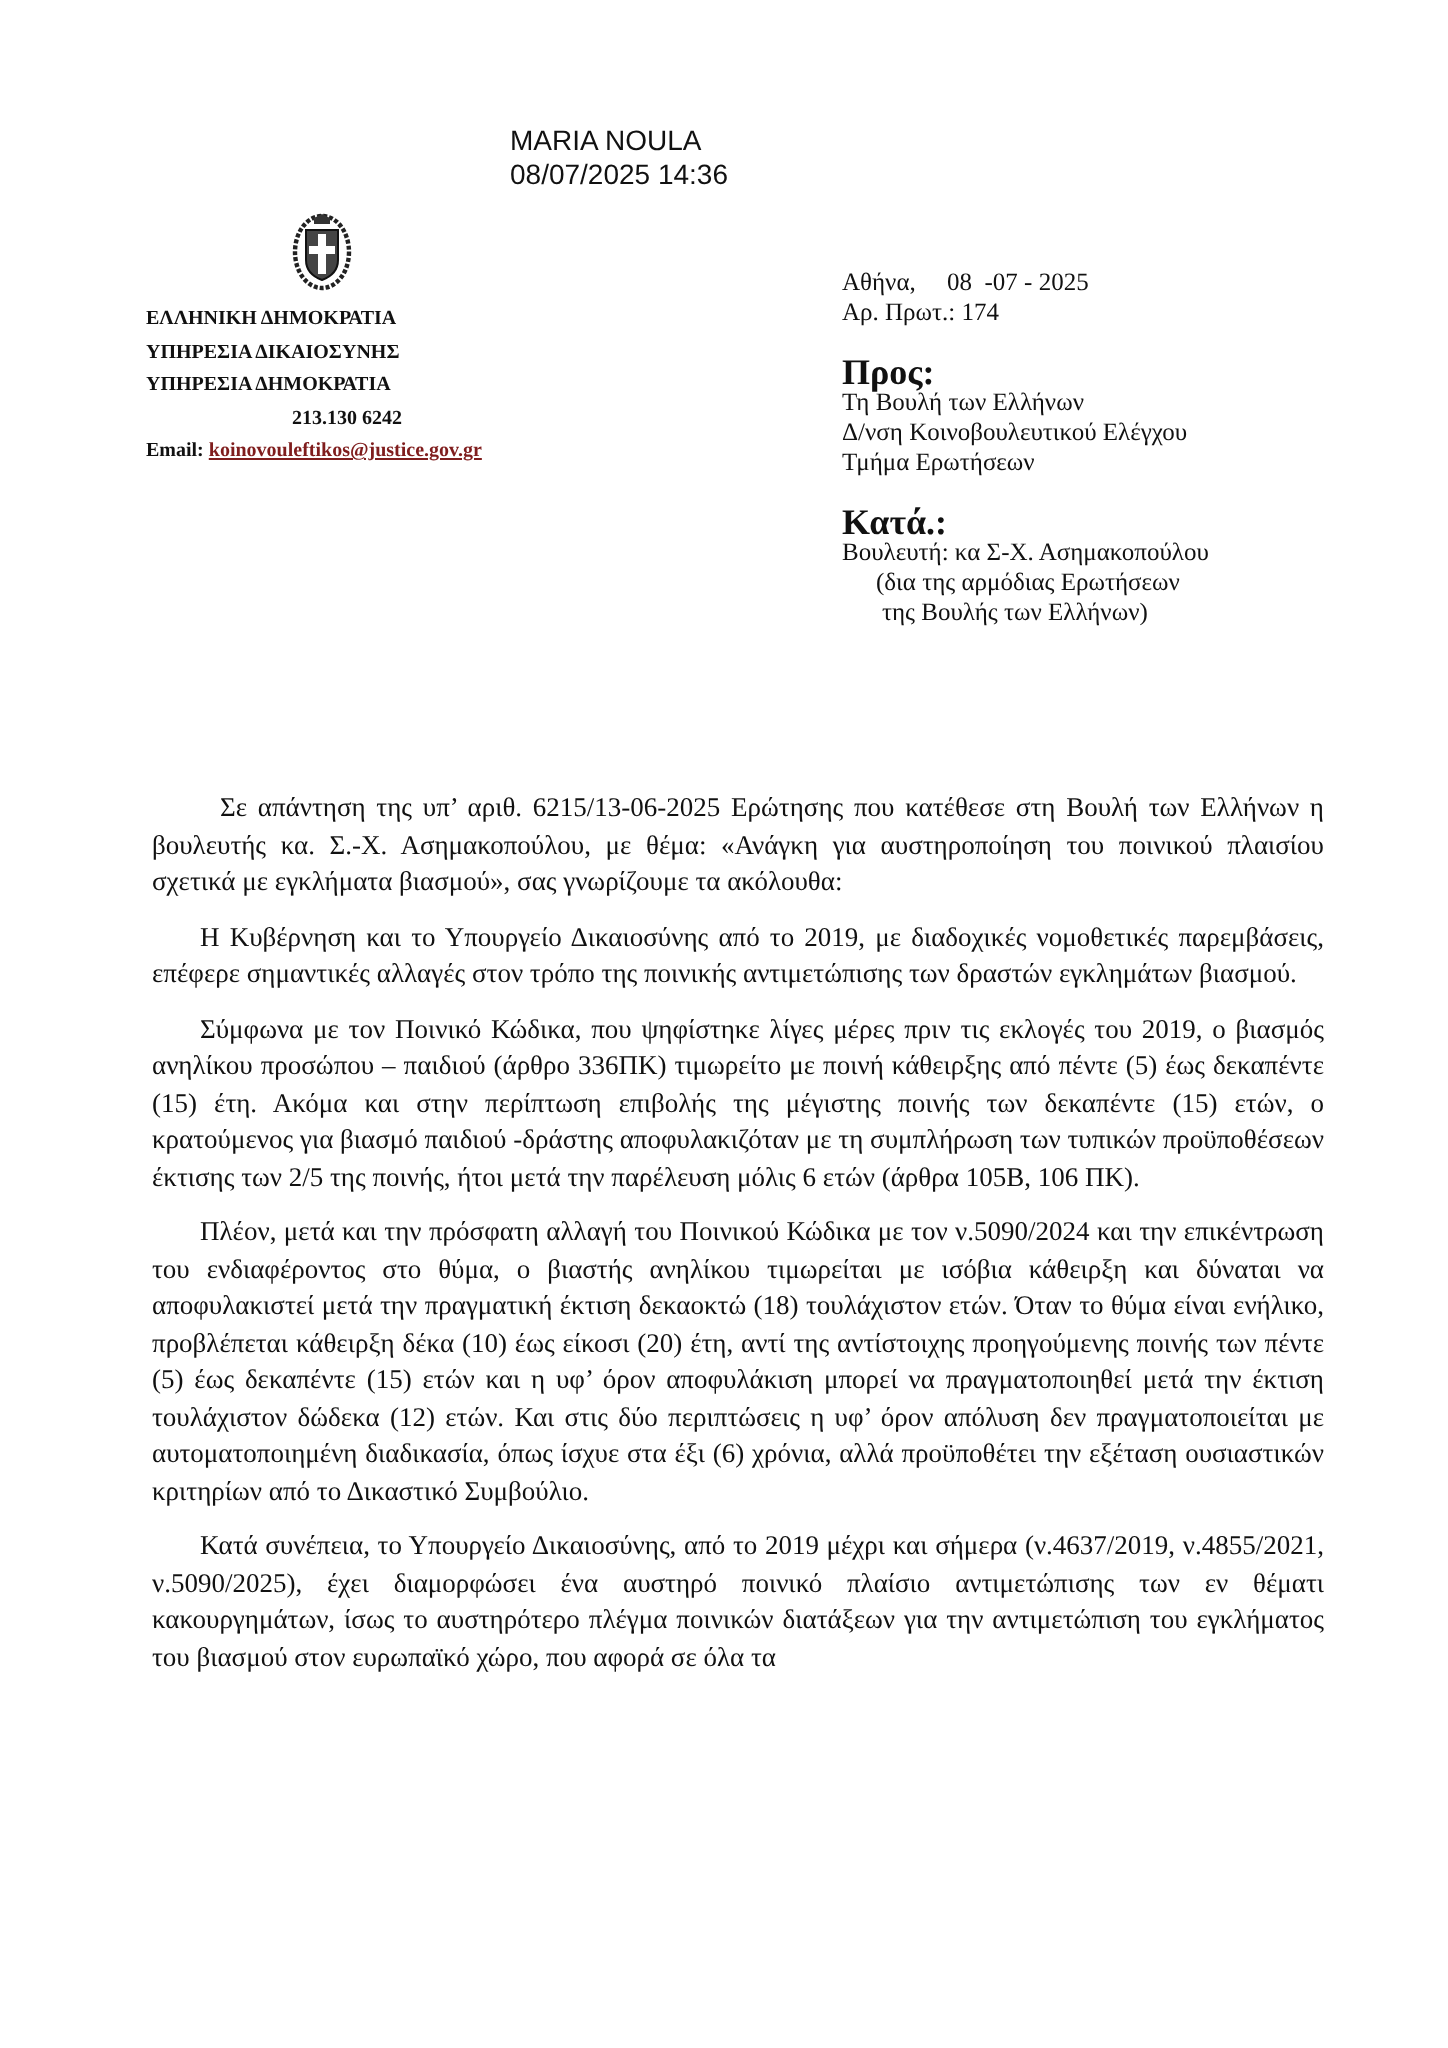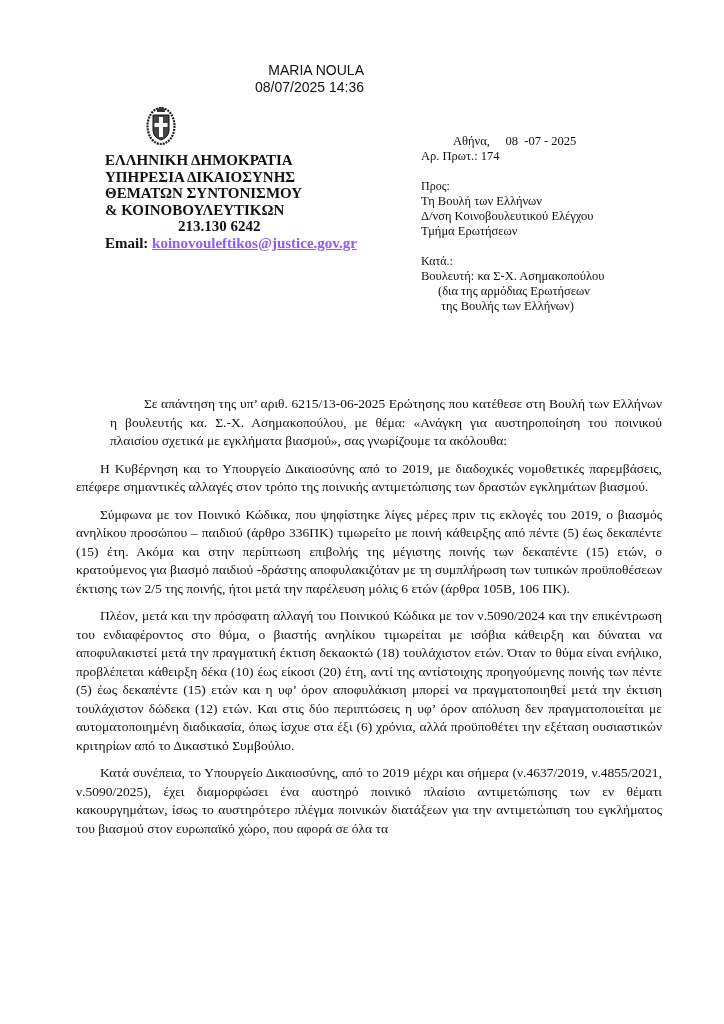--- a/index.html
+++ b/index.html
@@ -1,64 +1,63 @@
 <!DOCTYPE html>
 <html><head>
 <meta charset="utf-8">
 <style>
   html, body { margin: 0; padding: 0; background: #ffffff; }
   body { width: 724px; height: 1024px; position: relative; overflow: hidden; color: #111; }
-  .stamp { position: absolute; left: 255px; top: 62px; font-family: "Liberation Sans", sans-serif; font-size: 14px; line-height: 17px; color: #111; text-align: right; }
+  .stamp { position: absolute; left: 255px; top: 62px; font-family: "Liberation Sans", sans-serif; font-size: 14px; line-height: 17px; color: #111; text-align: left; }
   .stamp div { white-space: nowrap; }
   .emblem { position: absolute; left: 146px; top: 106px; width: 30px; height: 40px; }
-  .left-head { position: absolute; left: 105px; top: 152px; font-family: "Liberation Serif", serif; font-weight: bold; font-size: 15px; line-height: 16.5px; }
+  .left-head { position: absolute; left: 73px; top: 152px; font-family: "Liberation Serif", serif; font-weight: bold; font-size: 10px; line-height: 16.5px; }
   .left-head div { white-space: nowrap; }
   .left-head .indent { padding-left: 73px; }
-  .left-head a { color: #8b5cf6; text-decoration: underline; }
+  .left-head a { color: #7f1d1d; text-decoration: underline; }
   .right-head { position: absolute; left: 421px; top: 134px; font-family: "Liberation Serif", serif; font-size: 12.5px; line-height: 15px; }
   .right-head div { white-space: nowrap; }
-  .right-head .bold { font-weight: normal; font-size: 12px; }
+  .right-head .bold { font-weight: bold; font-size: 18px; }
   .right-head .gap { height: 15px; }
   .right-head .ind1 { padding-left: 17px; }
   .right-head .ind2 { padding-left: 20px; }
   .body { position: absolute; left: 76px; top: 395px; width: 586px; font-family: "Liberation Serif", serif; font-size: 13.5px; line-height: 18.5px; }
   .body .q { font-weight: bold; margin-bottom: 4px; }
   .body p { margin: 0 0 9px 0; text-align: justify; text-indent: 24px; }
-  .body p.first { text-indent: 34px; margin-left: 34px; }
+  .body p.first { text-indent: 34px; }
 </style>
 </head>
 <body>
 
 <div class="stamp">
   <div>MARIA NOULA</div>
   <div>08/07/2025 14:36</div>
 </div>
 
 <svg class="emblem" viewBox="0 0 30 40">
   <ellipse cx="15" cy="20" rx="13.5" ry="18" fill="none" stroke="#222" stroke-width="2.2" stroke-dasharray="2 1"></ellipse>
   <path d="M7 9 L23 9 L23 24 Q23 31 15 34 Q7 31 7 24 Z" fill="#444" stroke="#111" stroke-width="1"></path>
   <rect x="13" y="11" width="4" height="20" fill="#fff"></rect>
   <rect x="8.5" y="17" width="13" height="4" fill="#fff"></rect>
   <path d="M11 3 L15 1 L19 3 L19 6 L11 6 Z" fill="#333"></path>
 </svg>
 
 <div class="left-head">
   <div>ΕΛΛΗΝΙΚΗ ΔΗΜΟΚΡΑΤΙΑ</div>
   <div>ΥΠΗΡΕΣΙΑ ΔΙΚΑΙΟΣΥΝΗΣ</div>
-  <div>ΘΕΜΑΤΩΝ ΣΥΝΤΟΝΙΣΜΟΥ</div>
-  <div>&amp; ΚΟΙΝΟΒΟΥΛΕΥΤΙΚΩΝ</div>
+  <div>ΥΠΗΡΕΣΙΑ ΔΗΜΟΚΡΑΤΙΑ</div>
   <div class="indent">213.130 6242</div>
   <div>
     <span>Email:</span>
     <a>koinovouleftikos@justice.gov.gr</a>
   </div>
 </div>
 
 <div class="right-head">
-  <div style="white-space:pre;margin-left:32px;">Αθήνα,     08  -07 - 2025</div>
+  <div style="white-space:pre;">Αθήνα,     08  -07 - 2025</div>
   <div>Αρ. Πρωτ.: 174</div>
   <div class="gap"></div>
   <div class="bold">Προς:</div>
   <div>Τη Βουλή των Ελλήνων</div>
   <div>Δ/νση Κοινοβουλευτικού Ελέγχου</div>
   <div>Τμήμα Ερωτήσεων</div>
   <div class="gap"></div>
   <div class="bold">Κατά.:</div>
   <div>Βουλευτή: κα Σ-Χ. Ασημακοπούλου</div>
   <div class="ind1">(δια της αρμόδιας Ερωτήσεων</div>

